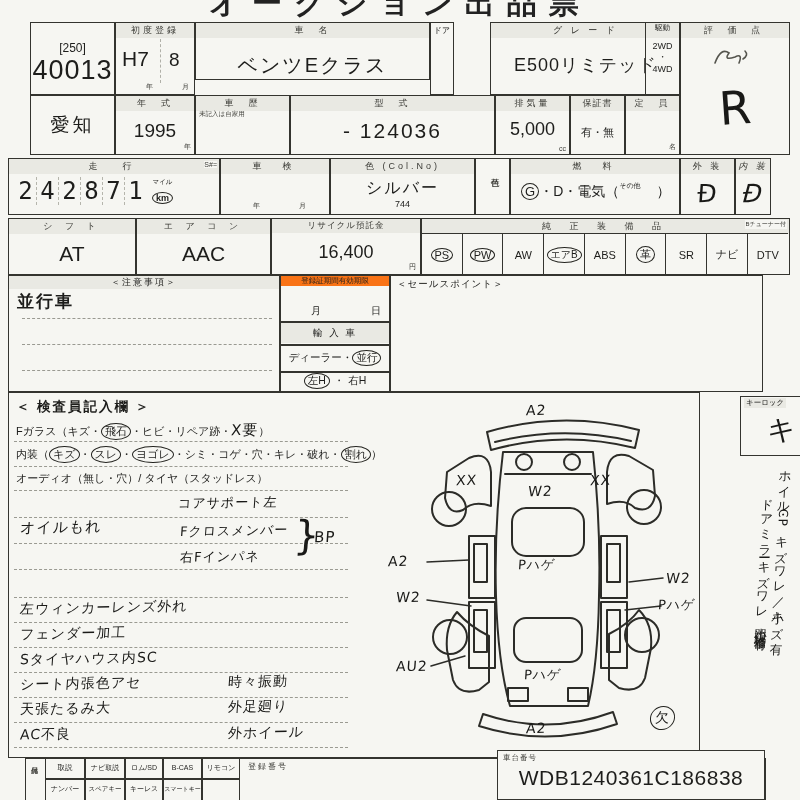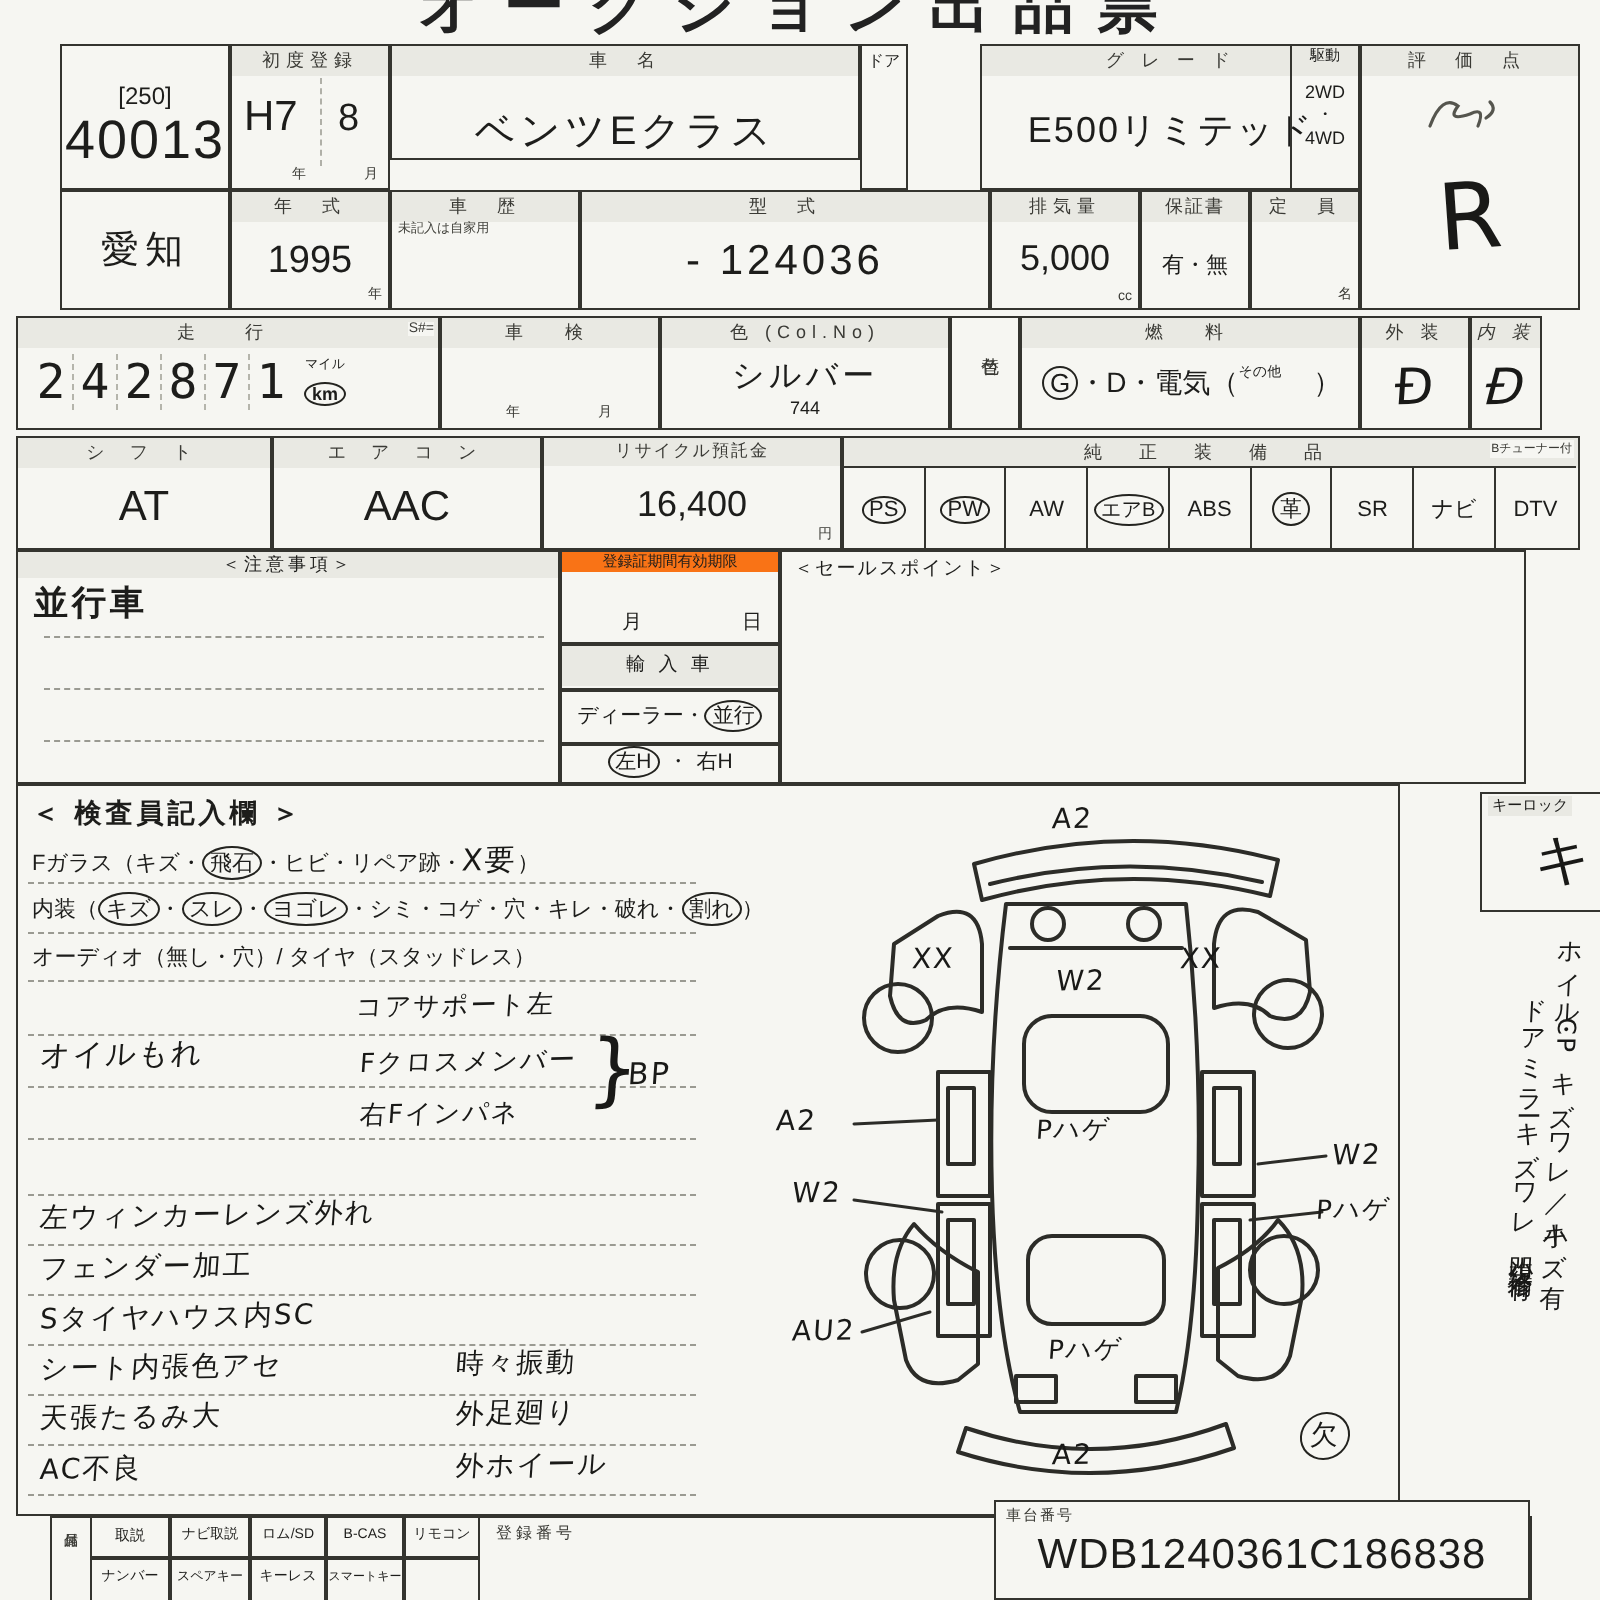--- a/index.html
+++ b/index.html
@@ -231,21 +231,21 @@
       <span class="circ">左H</span><span style="margin:0 4px;">・</span><span>右H</span>
     </div>
   </div>
 
   <div class="cell" style="left:390px;top:275px;width:373px;height:117px;">
     <span class="abs" style="left:6px;top:2px;font-size:9.5px;letter-spacing:1px;">＜セールスポイント＞</span>
   </div>
 
   <div class="cell" style="left:8px;top:392px;width:692px;height:366px;"></div>
 
-  <span class="abs" style="left:16px;top:398px;font-size:13.5px;font-weight:bold;letter-spacing:2px;">＜ 検査員記入欄 ＞</span>
+  <span class="abs" style="left:16px;top:398px;font-size:13.5px;font-weight:bold;letter-spacing:2px;font-family:Liberation Serif, serif;">＜ 検査員記入欄 ＞</span>
 
   <div class="abs" style="left:16px;top:421px;font-size:11px;white-space:nowrap;">
     <span>Fガラス（キズ・</span><span class="circ">飛石</span><span>・ヒビ・リペア跡・</span><span class="hand" style="font-size:15px;">X要</span><span>）</span>
   </div>
   <div class="dash" style="left:14px;top:441px;width:334px;"></div>
 
   <div class="abs" style="left:16px;top:446px;font-size:11px;white-space:nowrap;">
     <span>内装（</span><span class="circ">キズ</span><span>・</span><span class="circ">スレ</span><span>・</span><span class="circ">ヨゴレ</span><span>・シミ・コゲ・穴・キレ・破れ・</span><span class="circ">割れ</span><span>）</span>
   </div>
   <div class="dash" style="left:14px;top:466px;width:334px;"></div>

